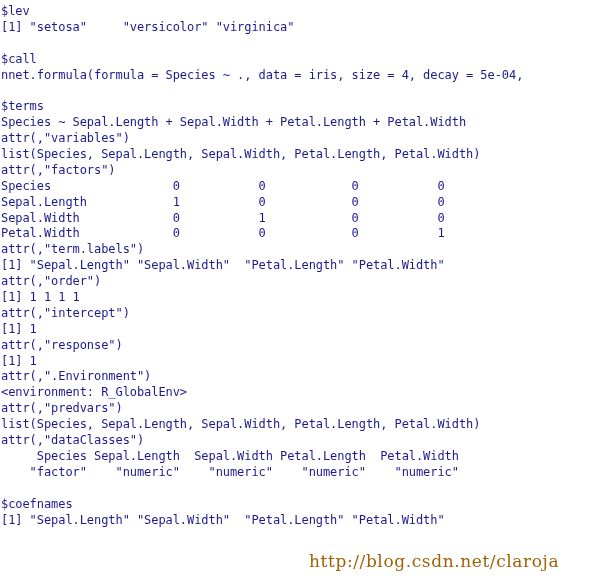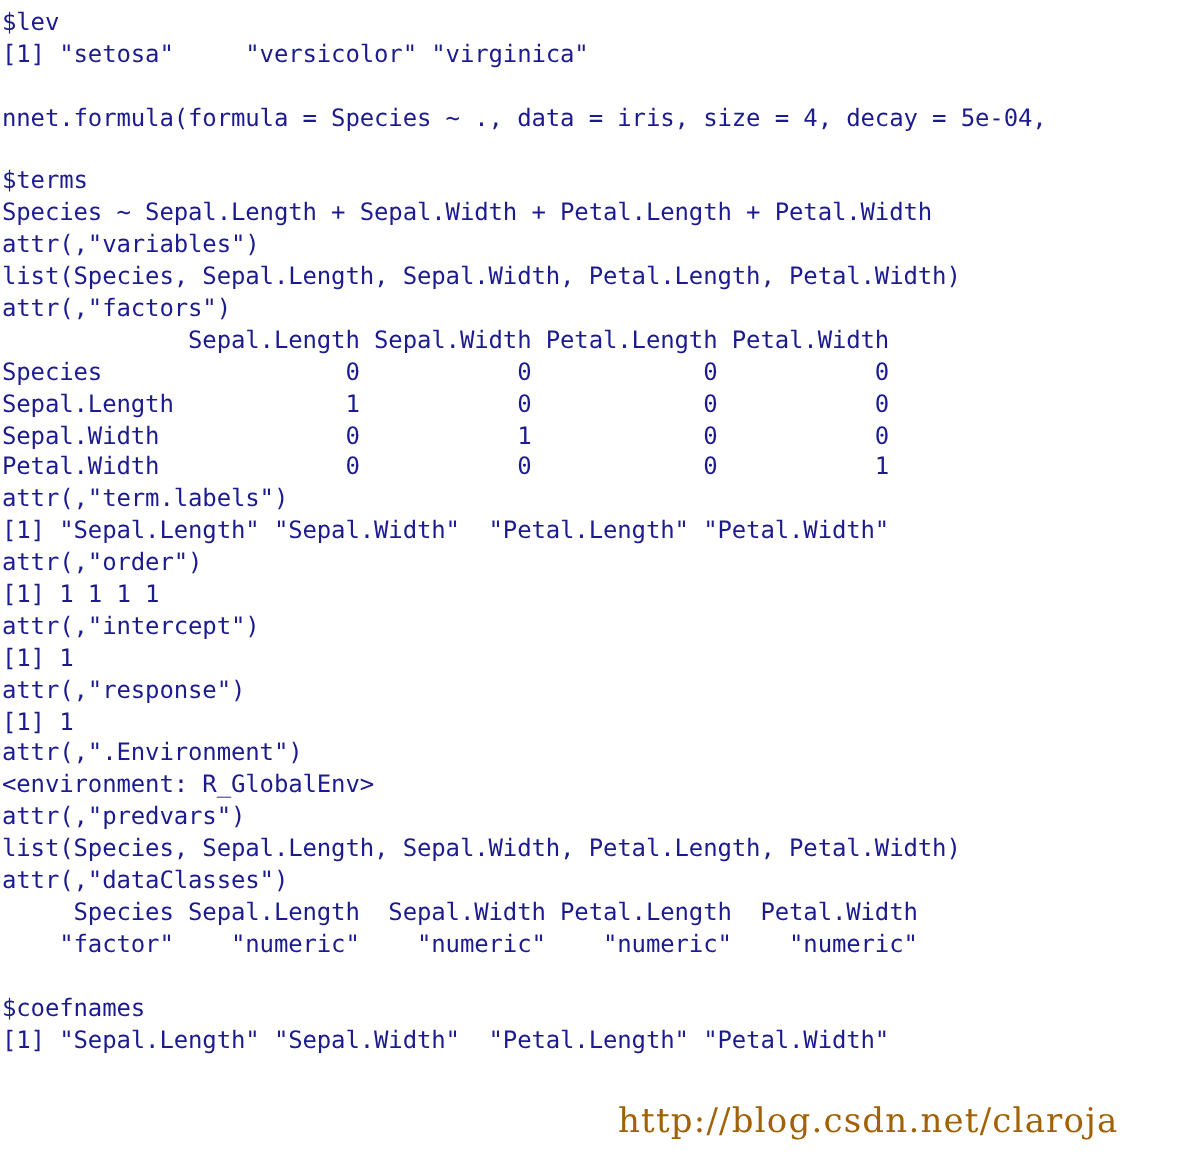--- a/index.html
+++ b/index.html
@@ -59,28 +59,28 @@
 </style>
 </head>
 <body>
 
 <div id="watermark">http://blog.csdn.net/claroja</div>
 
 <div id="console-output" style="color: rgb(27, 27, 143);">
     <span class="console-line">$lev</span>
     <span class="console-line">[1] "setosa"     "versicolor" "virginica" </span>
     <span class="console-line blank">&nbsp;</span>
+    <span class="console-line">$call</span>
     <span class="console-line">nnet.formula(formula = Species ~ ., data = iris, size = 4, decay = 5e-04, </span>
     <span class="console-line blank">&nbsp;</span>
     <span class="console-line">$terms</span>
     <span class="console-line">Species ~ Sepal.Length + Sepal.Width + Petal.Length + Petal.Width</span>
     <span class="console-line">attr(,"variables")</span>
     <span class="console-line">list(Species, Sepal.Length, Sepal.Width, Petal.Length, Petal.Width)</span>
     <span class="console-line">attr(,"factors")</span>
-    <span class="console-line">             Sepal.Length Sepal.Width Petal.Length Petal.Width</span>
     <span class="console-line">Species                 0           0            0           0</span>
     <span class="console-line">Sepal.Length            1           0            0           0</span>
     <span class="console-line">Sepal.Width             0           1            0           0</span>
     <span class="console-line">Petal.Width             0           0            0           1</span>
     <span class="console-line">attr(,"term.labels")</span>
     <span class="console-line">[1] "Sepal.Length" "Sepal.Width"  "Petal.Length" "Petal.Width" </span>
     <span class="console-line">attr(,"order")</span>
     <span class="console-line">[1] 1 1 1 1</span>
     <span class="console-line">attr(,"intercept")</span>
     <span class="console-line">[1] 1</span>

